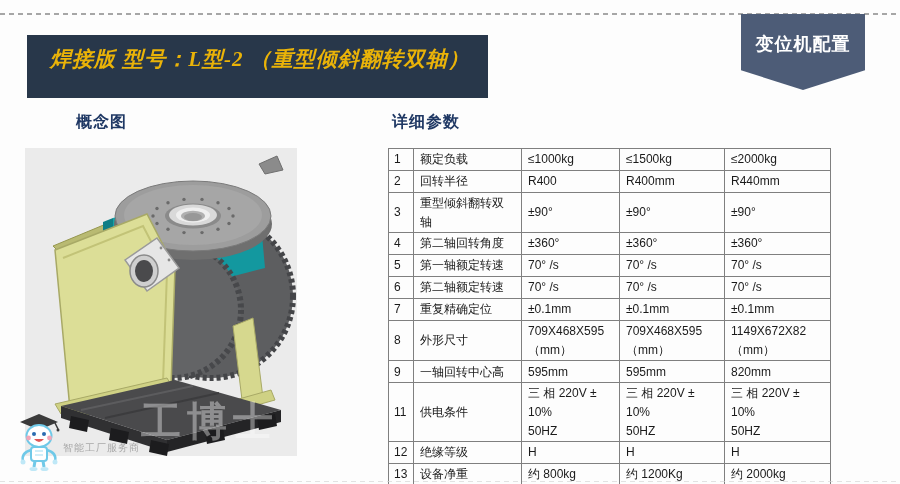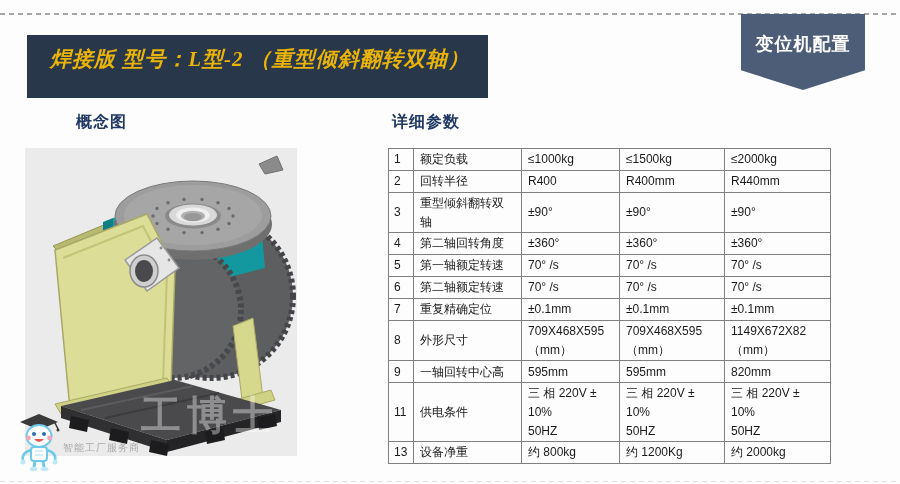--- a/index.html
+++ b/index.html
@@ -36,21 +36,21 @@
     font-weight:bold; font-size:16px; letter-spacing:1px;
   }
   #heading-concept { left:48px; top:112px;margin-left:28px; }
   #heading-params  { left:392px; top:112px;text-align:right; }
 
   .concept-panel {
     position:absolute; left:25px; top:148px; width:272px; height:308px;
     background:var(--panel-bg,#ebebeb); overflow:hidden;
   }
   .brand-faint {
-    position:absolute; left:116px; top:240px; font-size:40px; font-weight:bold;
+    position:absolute; left:116px; top:246px; font-size:40px; font-weight:bold;
     color:rgba(255,255,255,.38); letter-spacing:6px; white-space:nowrap;
     font-family:Liberation Mono, monospace;
   }
   .mascot { position:absolute; left:14px; top:408px; }
   .wm-slogan {
     position:absolute; left:63px; top:441px; font-size:10px; color:#a8a8a8;
     letter-spacing:1px;
     text-align:right;
   }
   .wm-url {
@@ -237,20 +237,27 @@
         </tr>
         <tr>
           <td class="c-no">11</td>
           <td class="c-label">供电条件</td>
           <td class="c-val">三 相 220V ± 10%
 50HZ</td>
           <td class="c-val">三 相 220V ± 10%
 50HZ</td>
           <td class="c-val">三 相 220V ± 10%
 50HZ</td>
+        </tr>
+        <tr>
+          <td class="c-no">12</td>
+          <td class="c-label">绝缘等级</td>
+          <td class="c-val">H</td>
+          <td class="c-val">H</td>
+          <td class="c-val">H</td>
         </tr>
         <tr>
           <td class="c-no">13</td>
           <td class="c-label">设备净重</td>
           <td class="c-val">约 800kg</td>
           <td class="c-val">约 1200Kg</td>
           <td class="c-val">约 2000kg</td>
         </tr>
       </tbody>
   </table>

